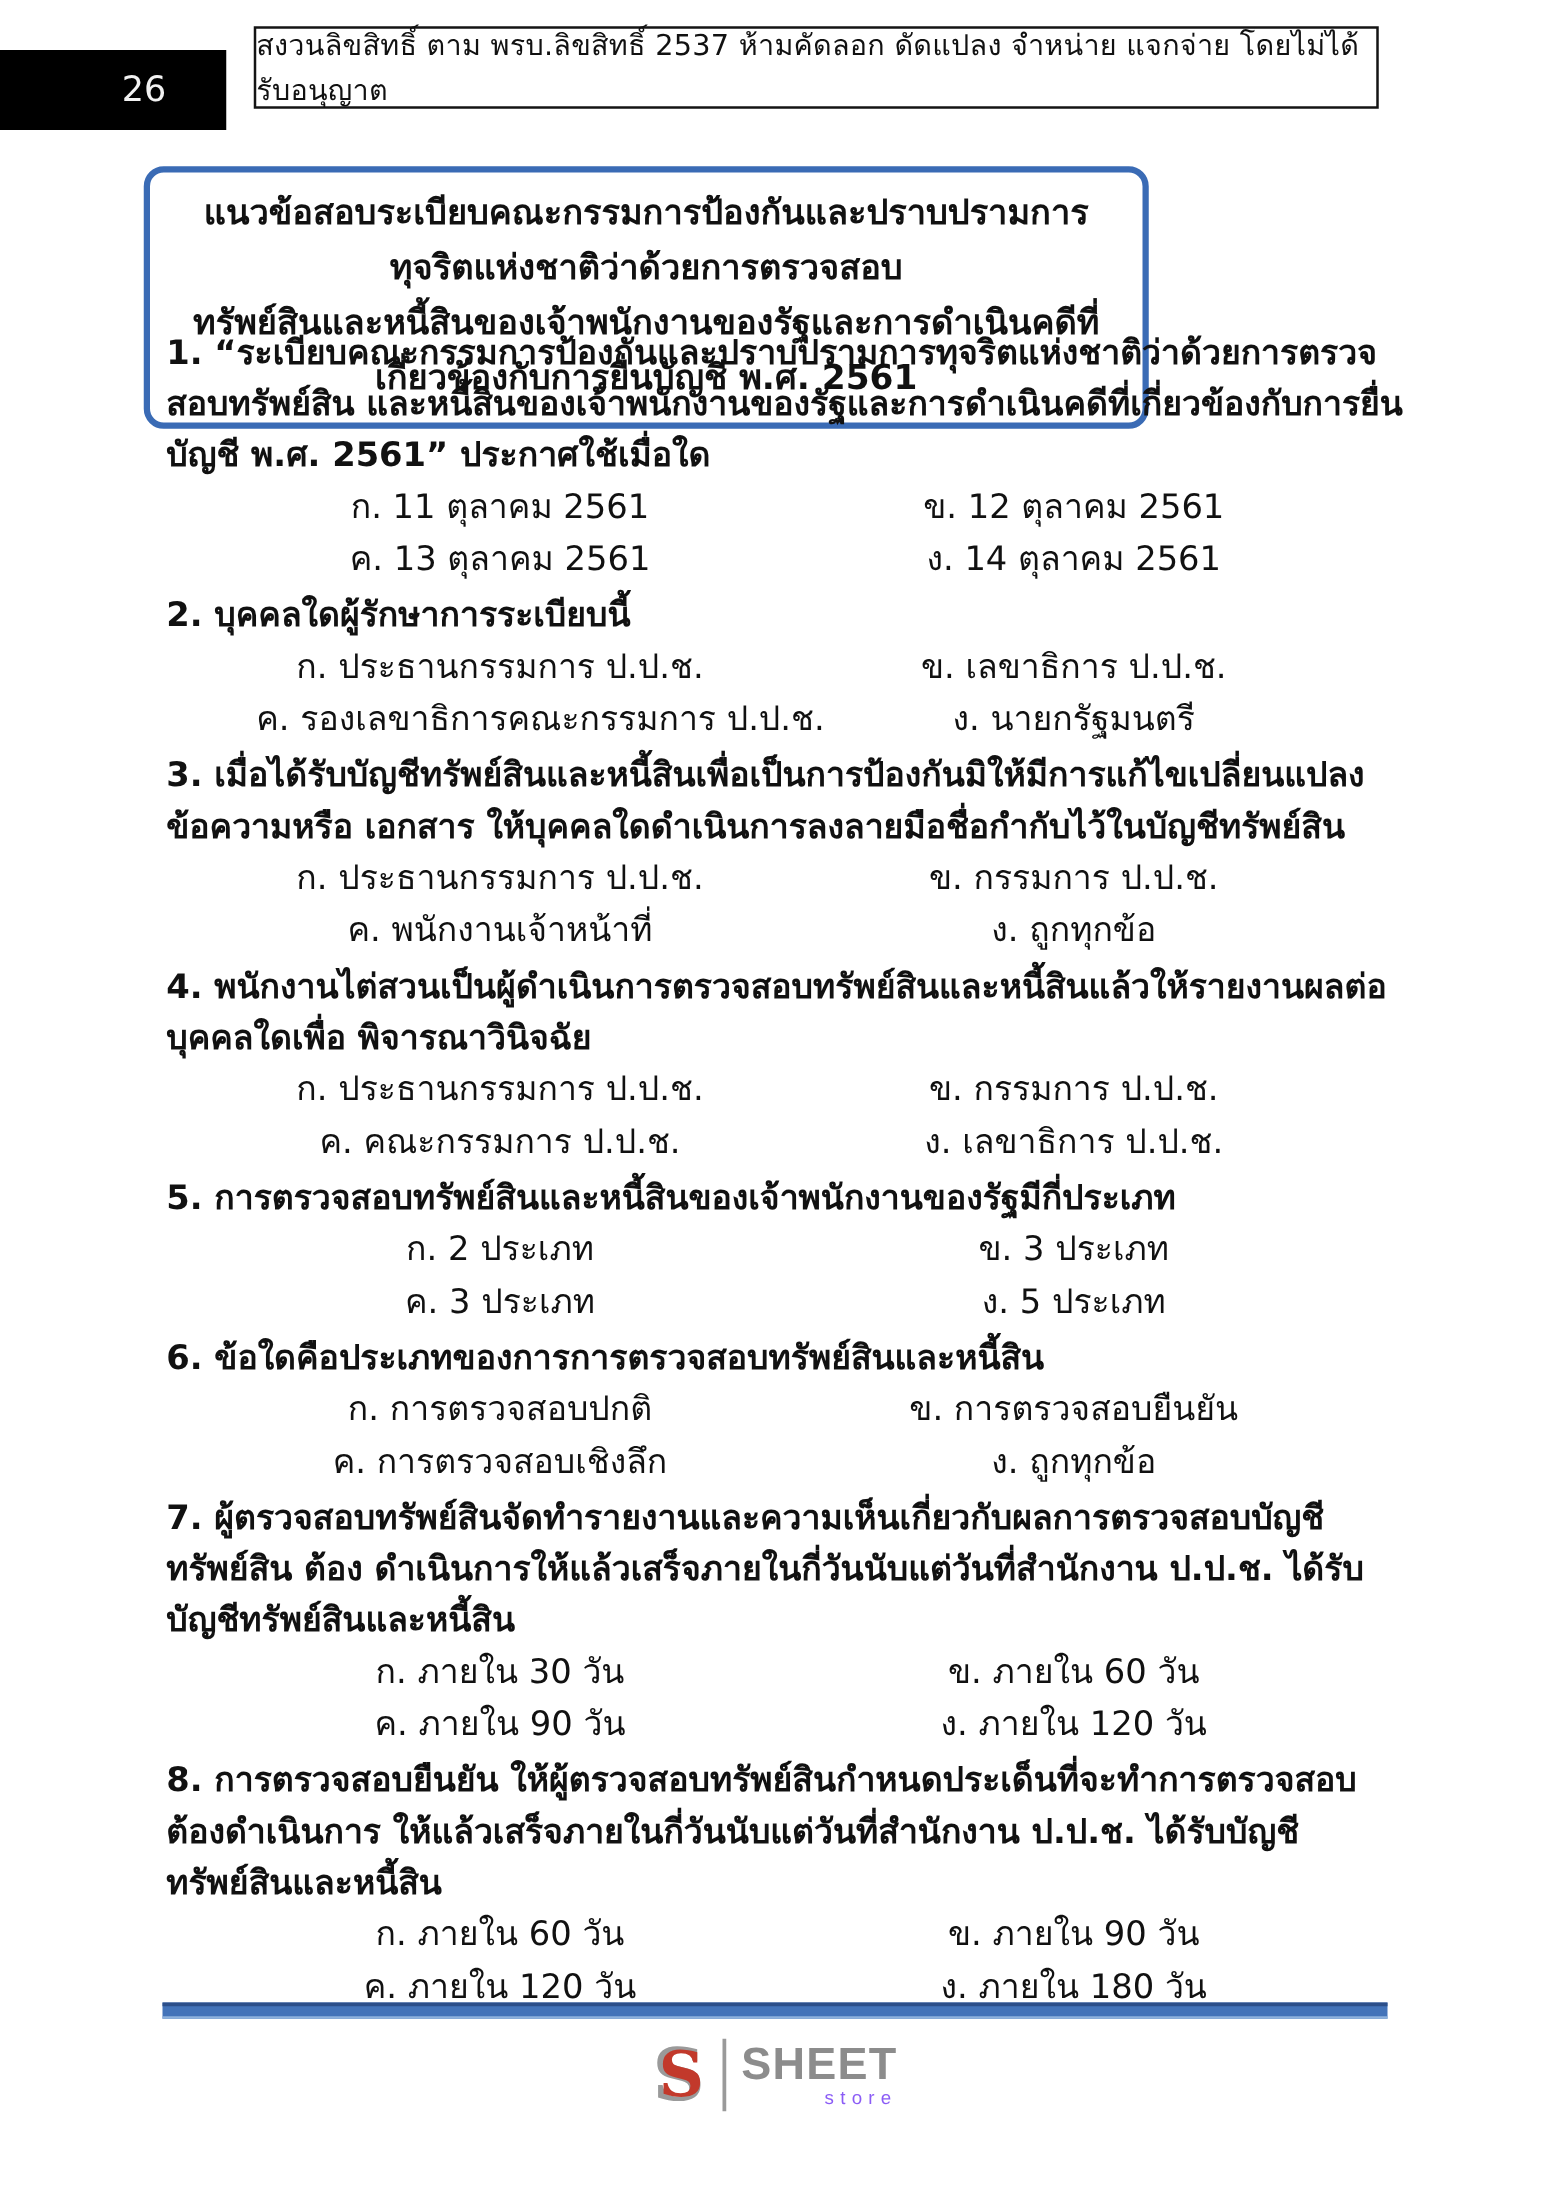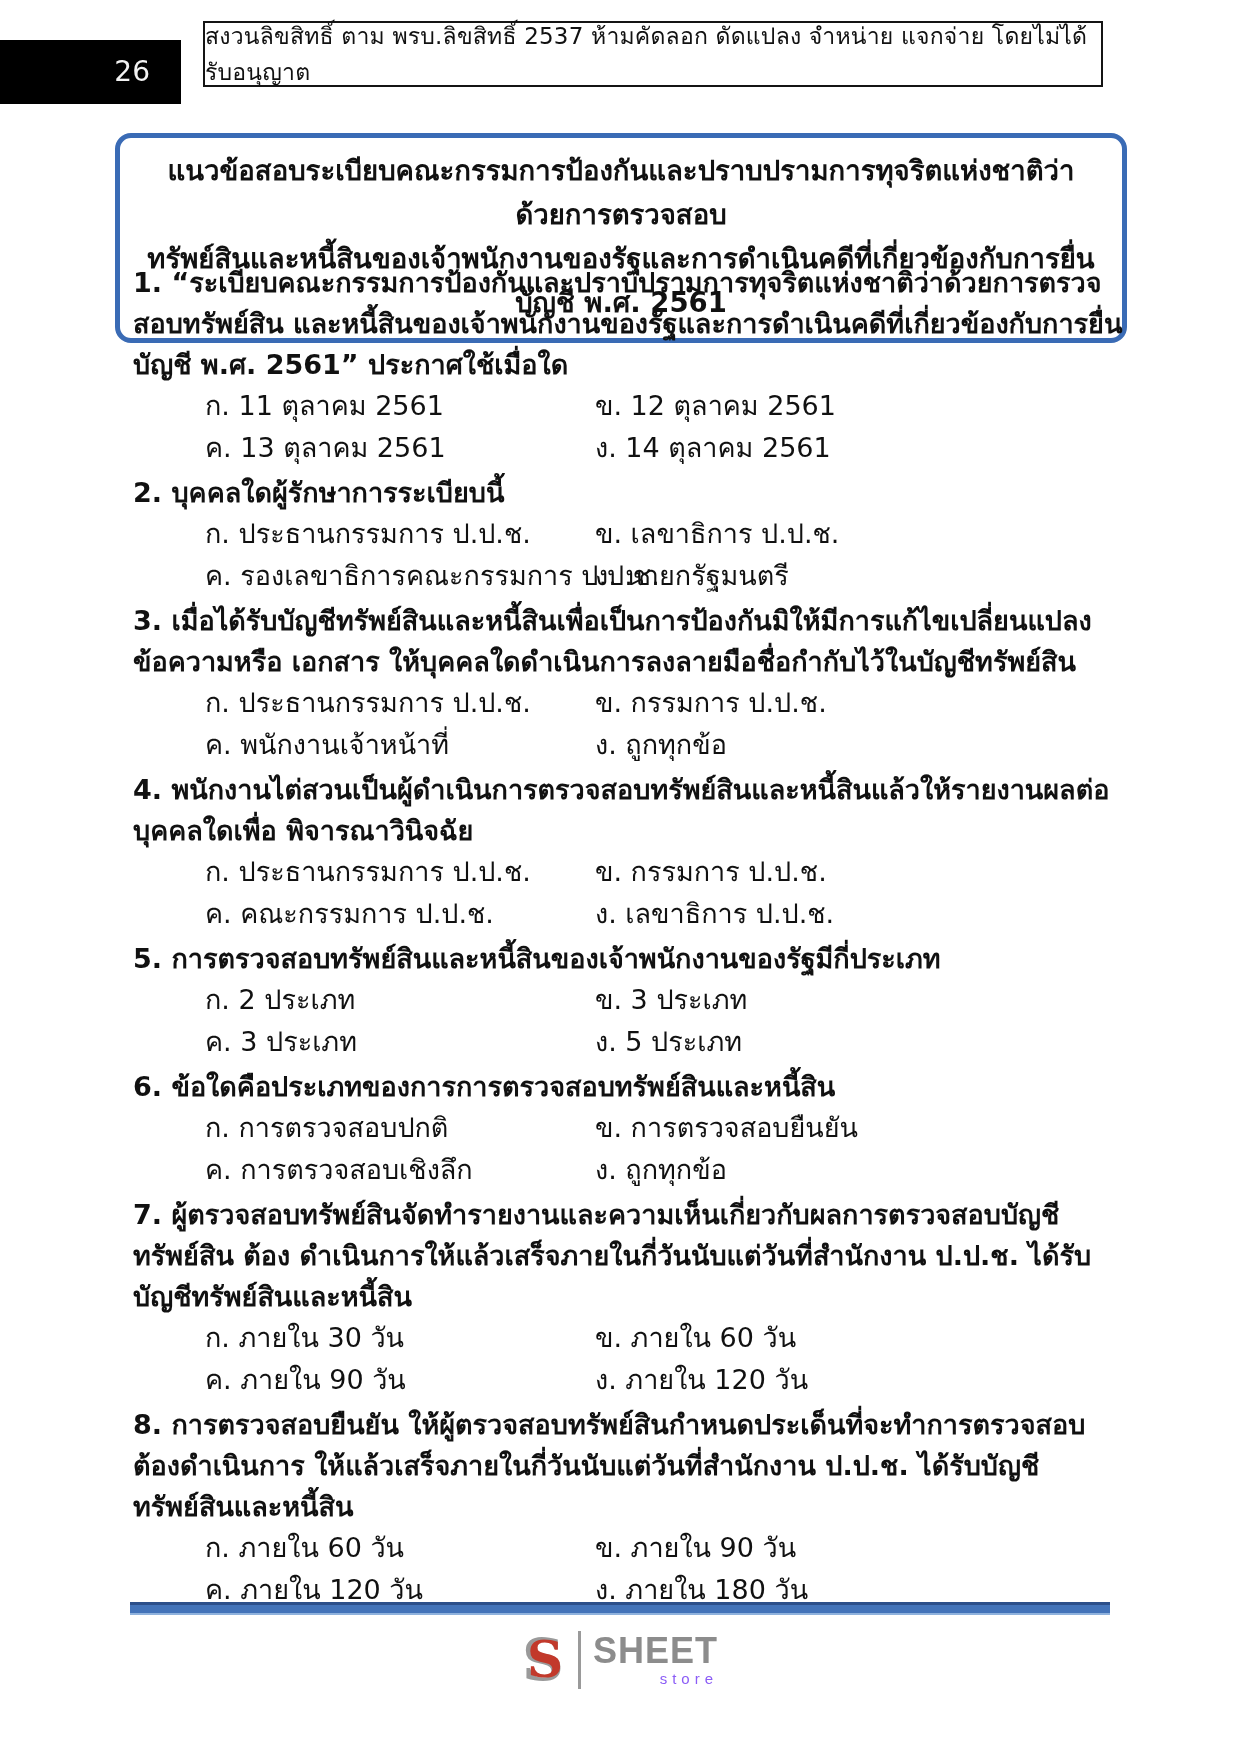--- a/index.html
+++ b/index.html
@@ -12,34 +12,34 @@
     overflow:hidden;
   }
   
   .page-number-box{
     position:absolute;left:0;top:40px;
     width:181px;height:64px;
     background:#000;
     display:flex;align-items:center;justify-content:flex-end;
   }
   .page-number{
-    color:#f2f2f2;font-size:28px;padding-right:31px;line-height:1;
+    color:#f2f2f2;font-size:28px;padding-right:48px;line-height:1;
   }
   .copyright-box{
     position:absolute;left:203px;top:21px;
     width:896px;height:62px;
     border:2px solid #141414;
     background:#fff;
     display:flex;align-items:center;justify-content:center;
   }
   .copyright-text{font-size:23px;letter-spacing:.2px;}
   
   .title-box{
     position:absolute;left:115px;top:133px;
-    width:1012px;
+    width:804px;
     border:5px solid #3a6bb5;
     border-radius:16px;
     background:#fff;
     padding:10px 26px 14px 26px;
     box-sizing:border-box;
     text-align:center;
     font-weight:bold;
     font-size:27.5px;
     line-height:44px;
   }
@@ -54,21 +54,21 @@
     line-height:41px;
     margin:0;
   }
   .q-options{
     display:grid;
     grid-template-columns:390px 1fr;
     padding-left:72px;
     line-height:42px;
     font-weight:normal;
   }
-  .opt{white-space:nowrap;}
+  .opt{white-space:nowrap;text-align:center;}
   
   .footer-divider{
     position:absolute;left:130px;top:1602px;
     width:980px;height:8px;
     background:#4373b9;
     border-top:3px solid #2c4f8a;
     border-bottom:2px solid #8fb2dd;
   }
   .logo{
     position:absolute;left:0;top:1628px;width:1240px;

